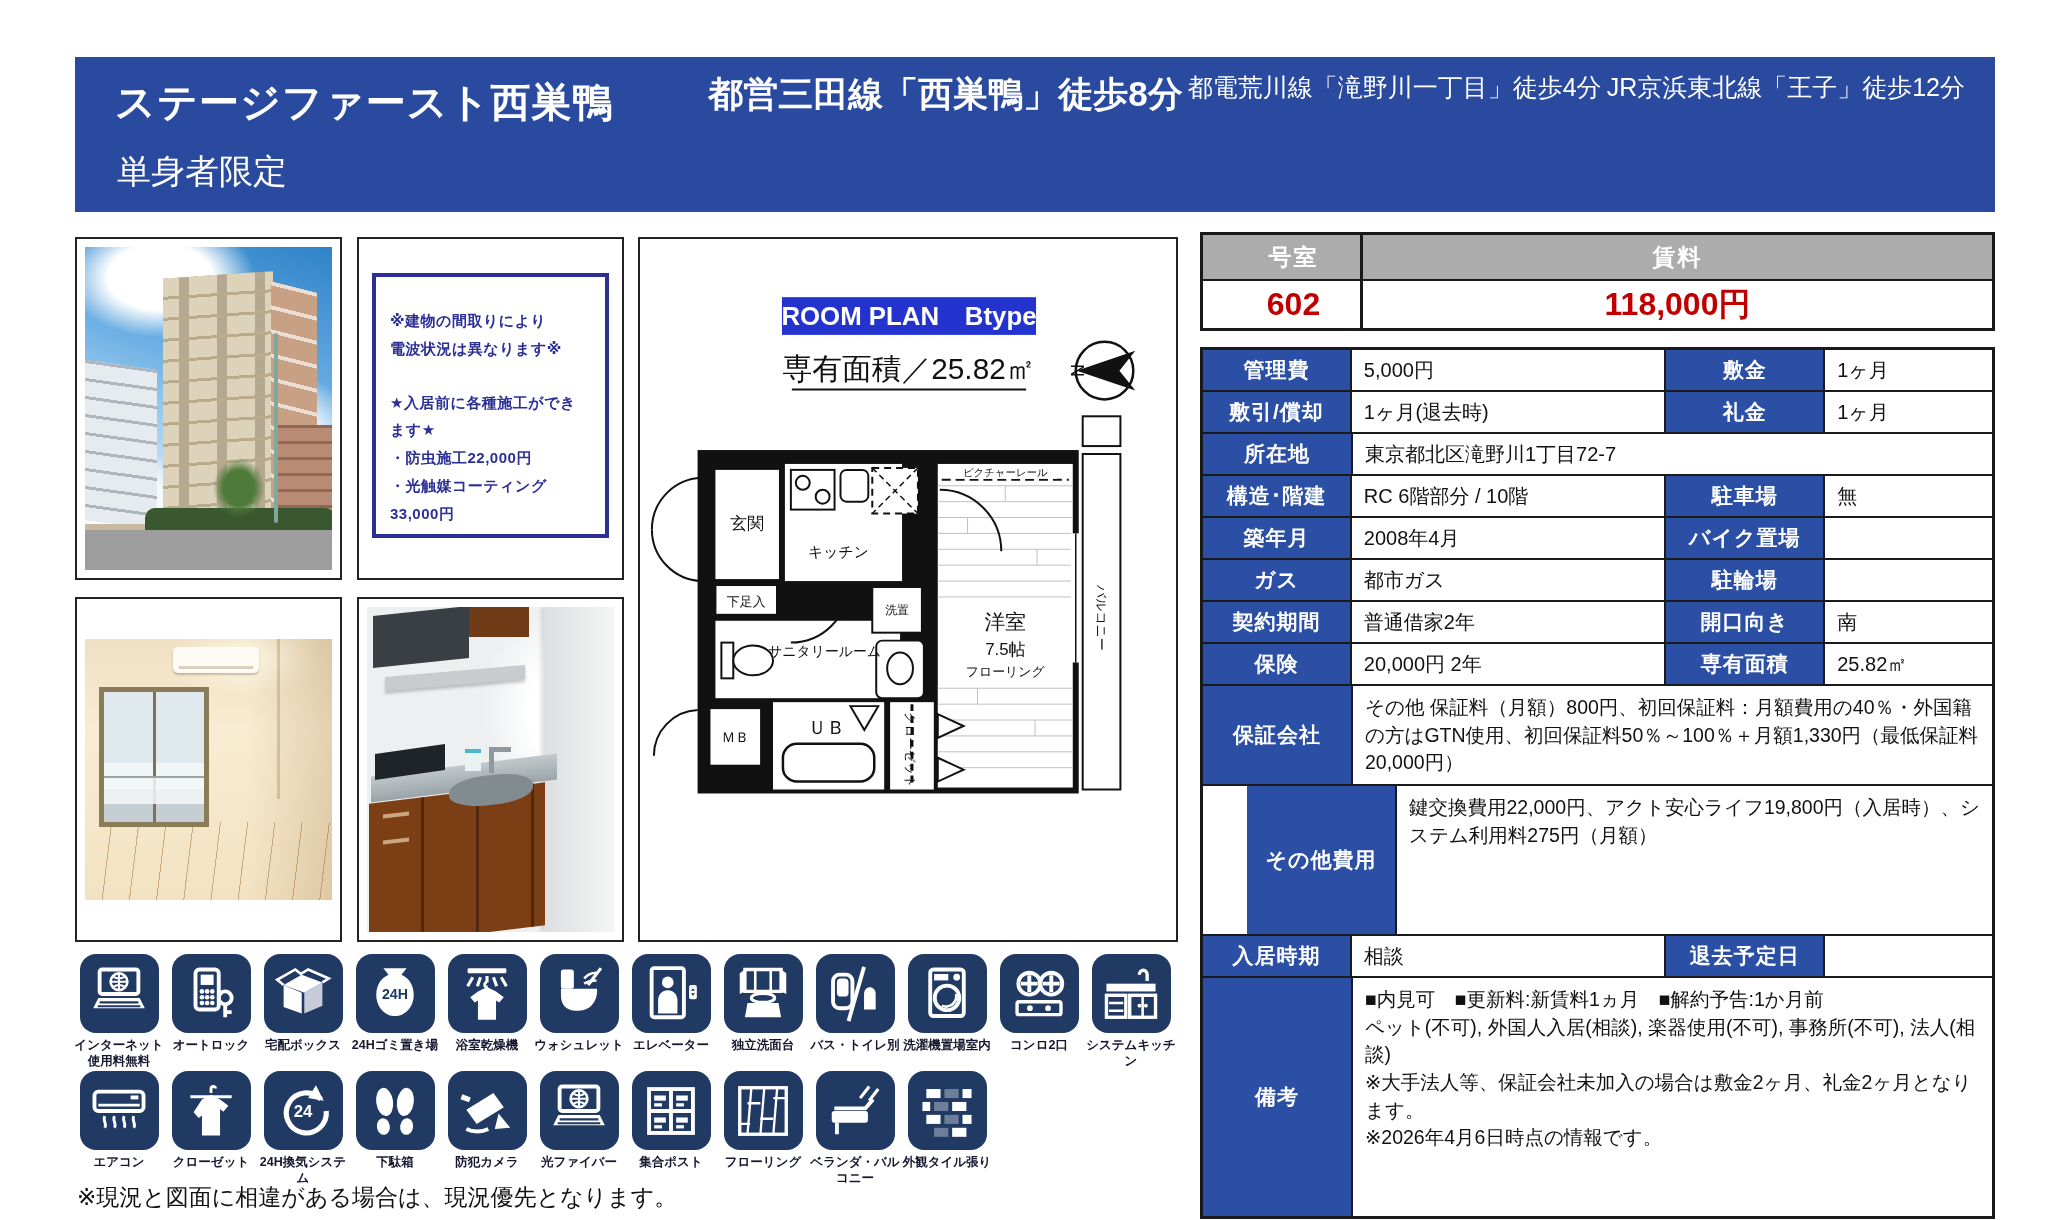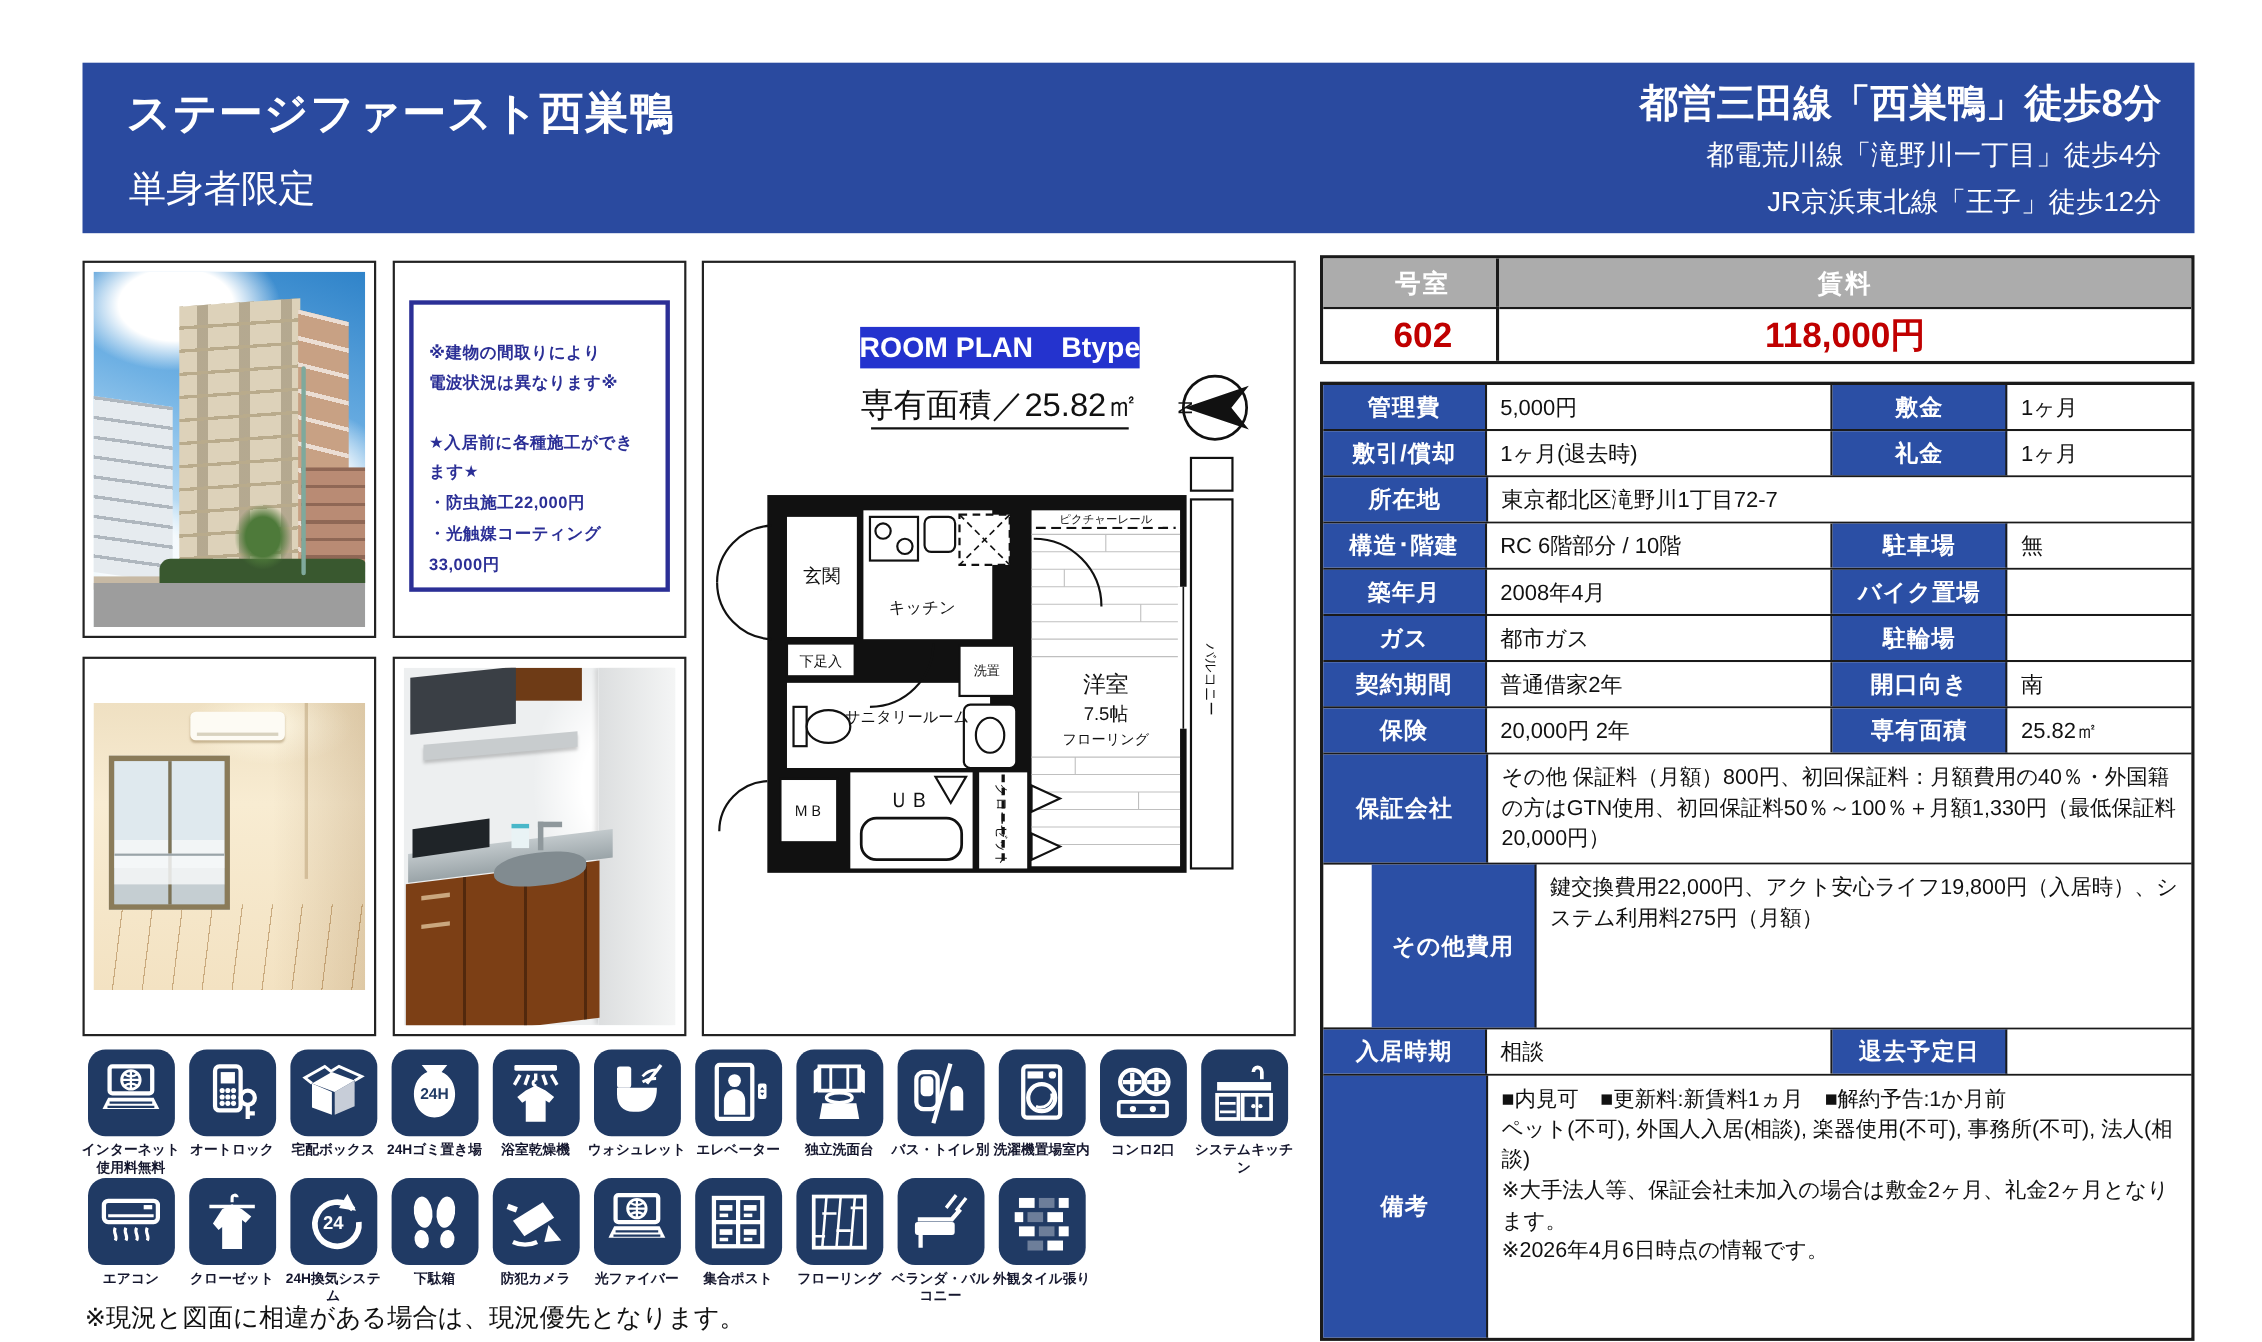--- a/index.html
+++ b/index.html
@@ -7,21 +7,21 @@
     --icon-navy:#203A64; --price-red:#C00000; --hdr-gray:#ACACAC; --line:#1a1a1a;
   }
   *{margin:0;padding:0;box-sizing:border-box;}
   body{background:#fff;font-family:"Liberation Sans","DejaVu Sans",sans-serif;}
   .page{position:relative;width:2056px;height:1220px;background:#fff;overflow:hidden;}
 
   
   .header{position:absolute;left:75px;top:57px;width:1920px;height:155px;background:var(--primary);color:#fff;}
   .header-title{position:absolute;left:40px;top:18px;font-size:40px;font-weight:bold;letter-spacing:1px;}
   .header-sub{position:absolute;left:42px;top:92px;font-size:34px;}
-  .header-access{position:absolute;right:30px;top:12px;text-align:right;display:flex;flex-direction:column;gap:5px;}
+  .header-access{position:absolute;right:30px;top:12px;text-align:right;display:flex;flex-direction:row;gap:5px;}
   .header-access .acc-line{font-size:25px;line-height:1.5;}
   .header-access .acc-line:first-child{font-size:35px;font-weight:bold;line-height:1.4;}
 
   
   .panel{position:absolute;background:#fff;border:2px solid #222;}
   .p-building{left:75px;top:237px;width:267px;height:343px;}
   .p-note{left:357px;top:237px;width:267px;height:343px;}
   .p-plan{left:638px;top:237px;width:540px;height:705px;}
   .p-room{left:75px;top:597px;width:267px;height:345px;}
   .p-kitchen{left:357px;top:597px;width:267px;height:345px;}

